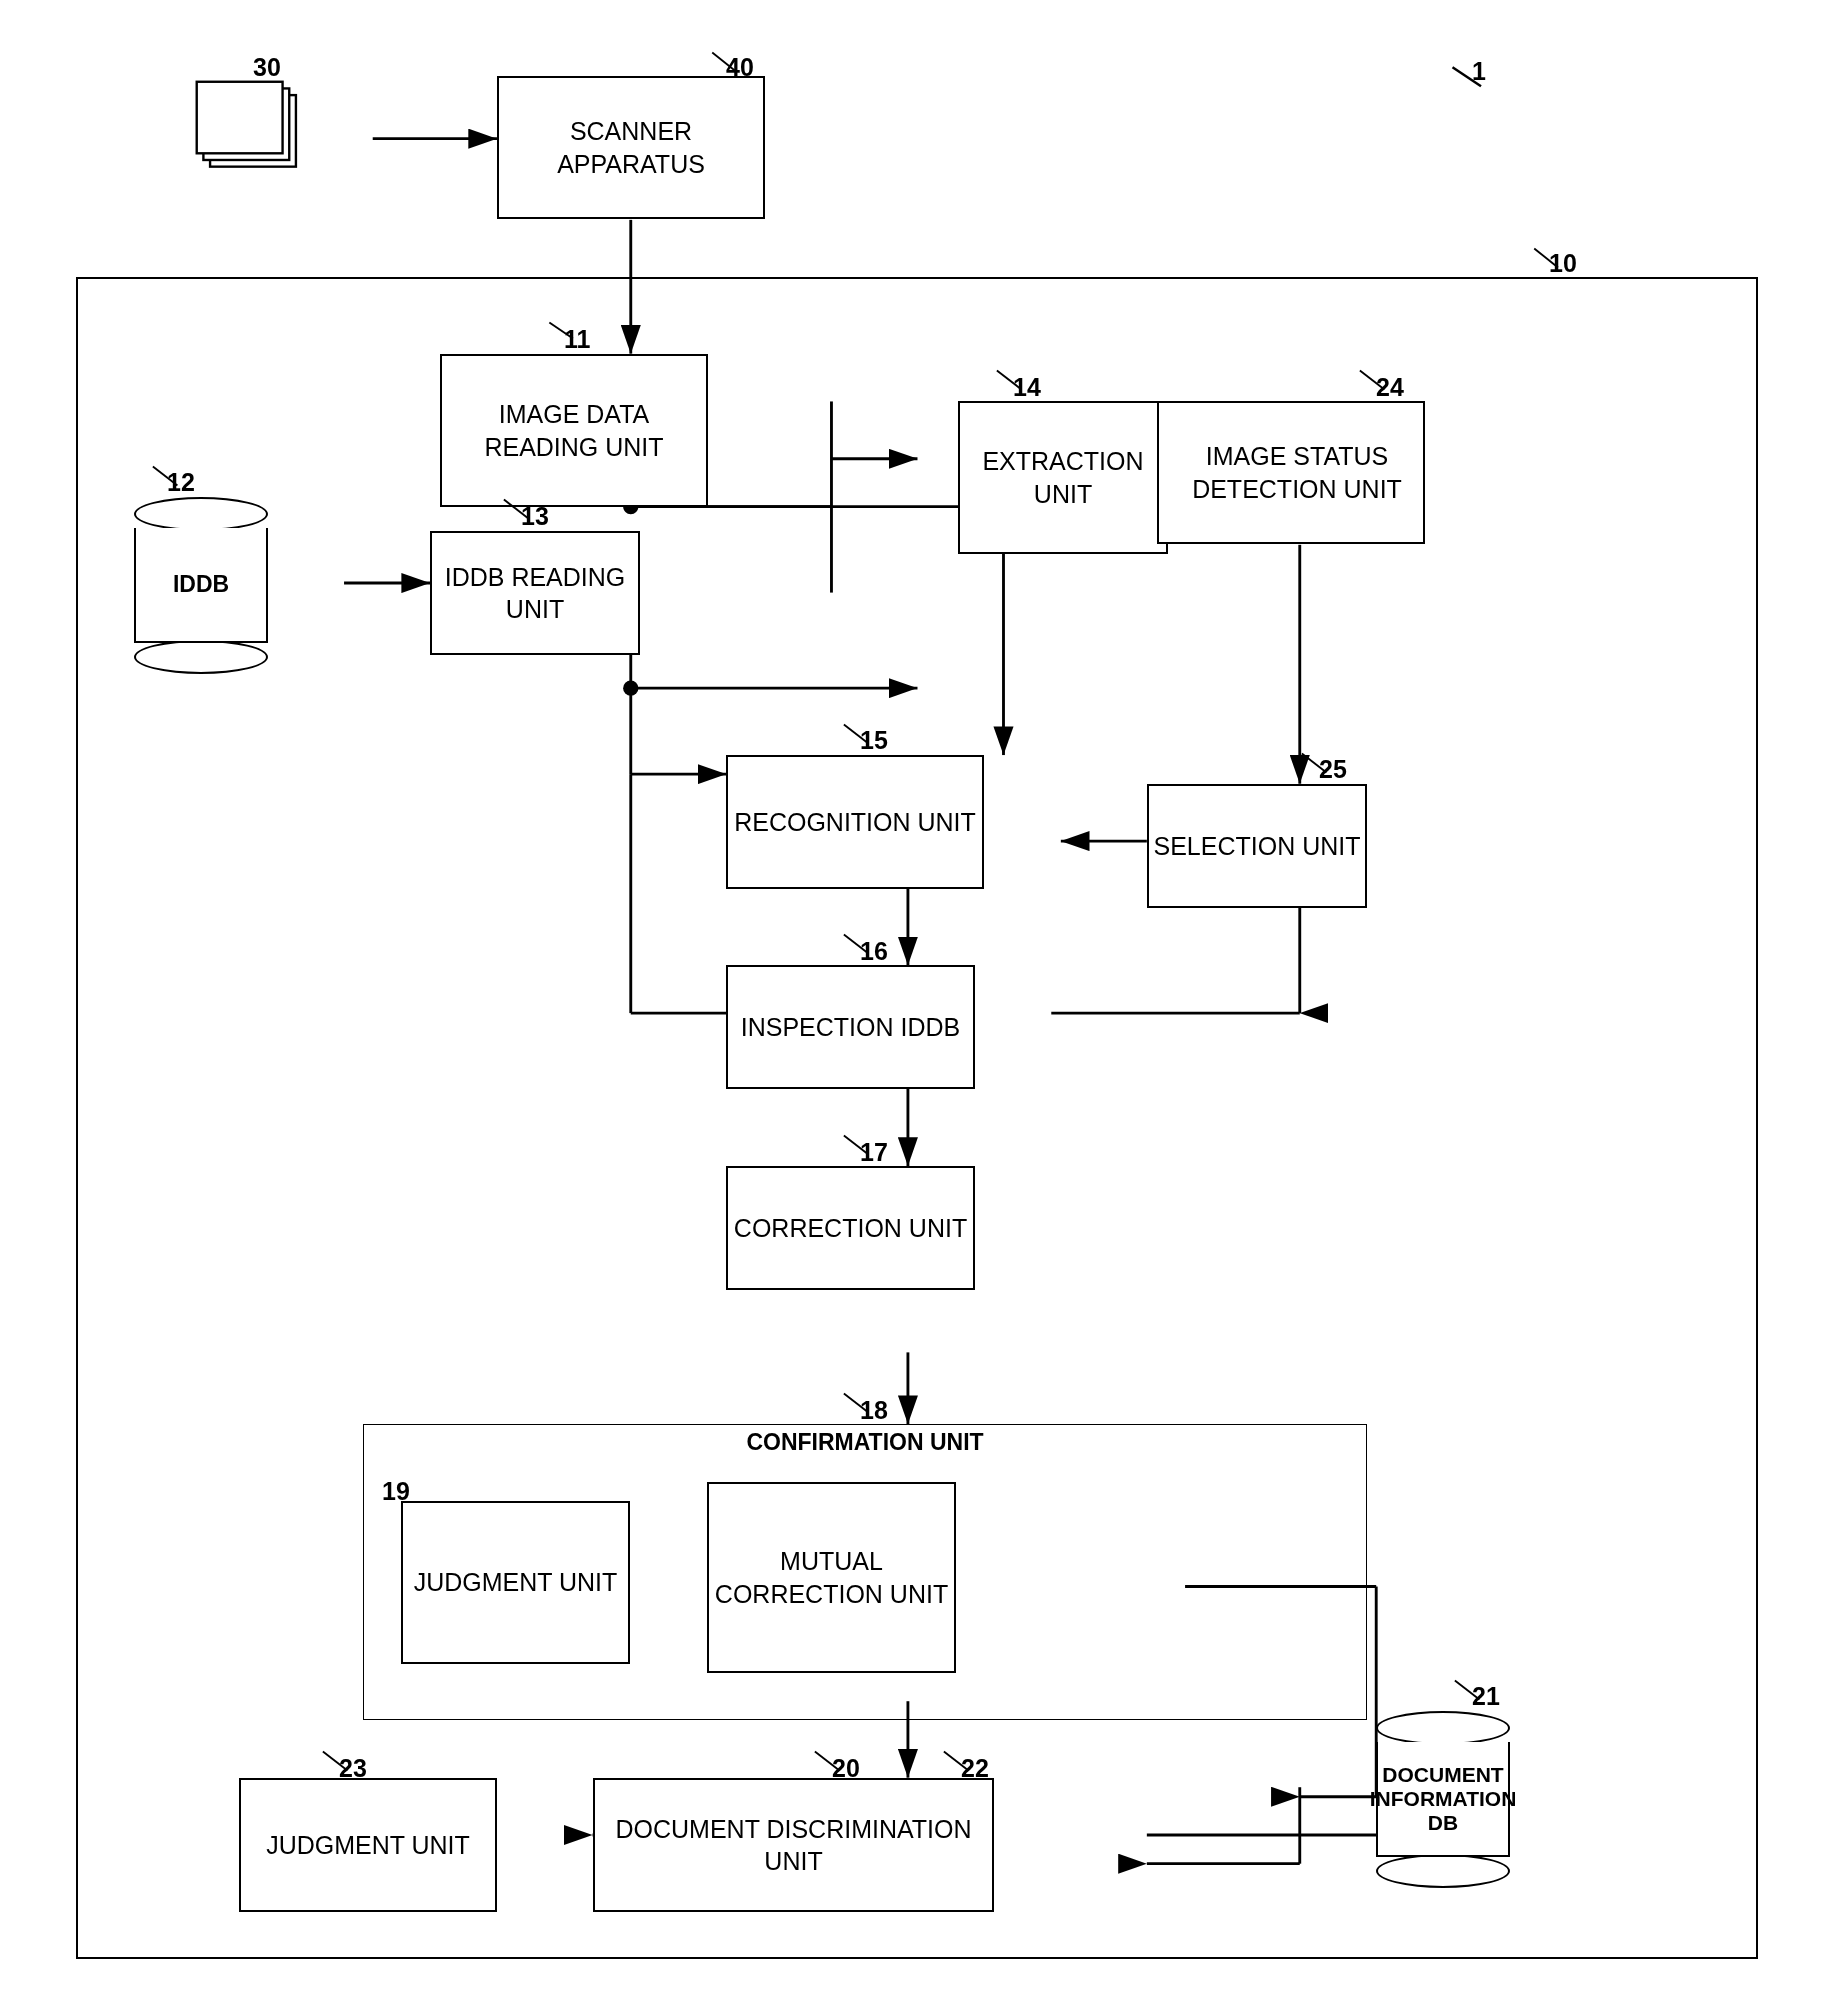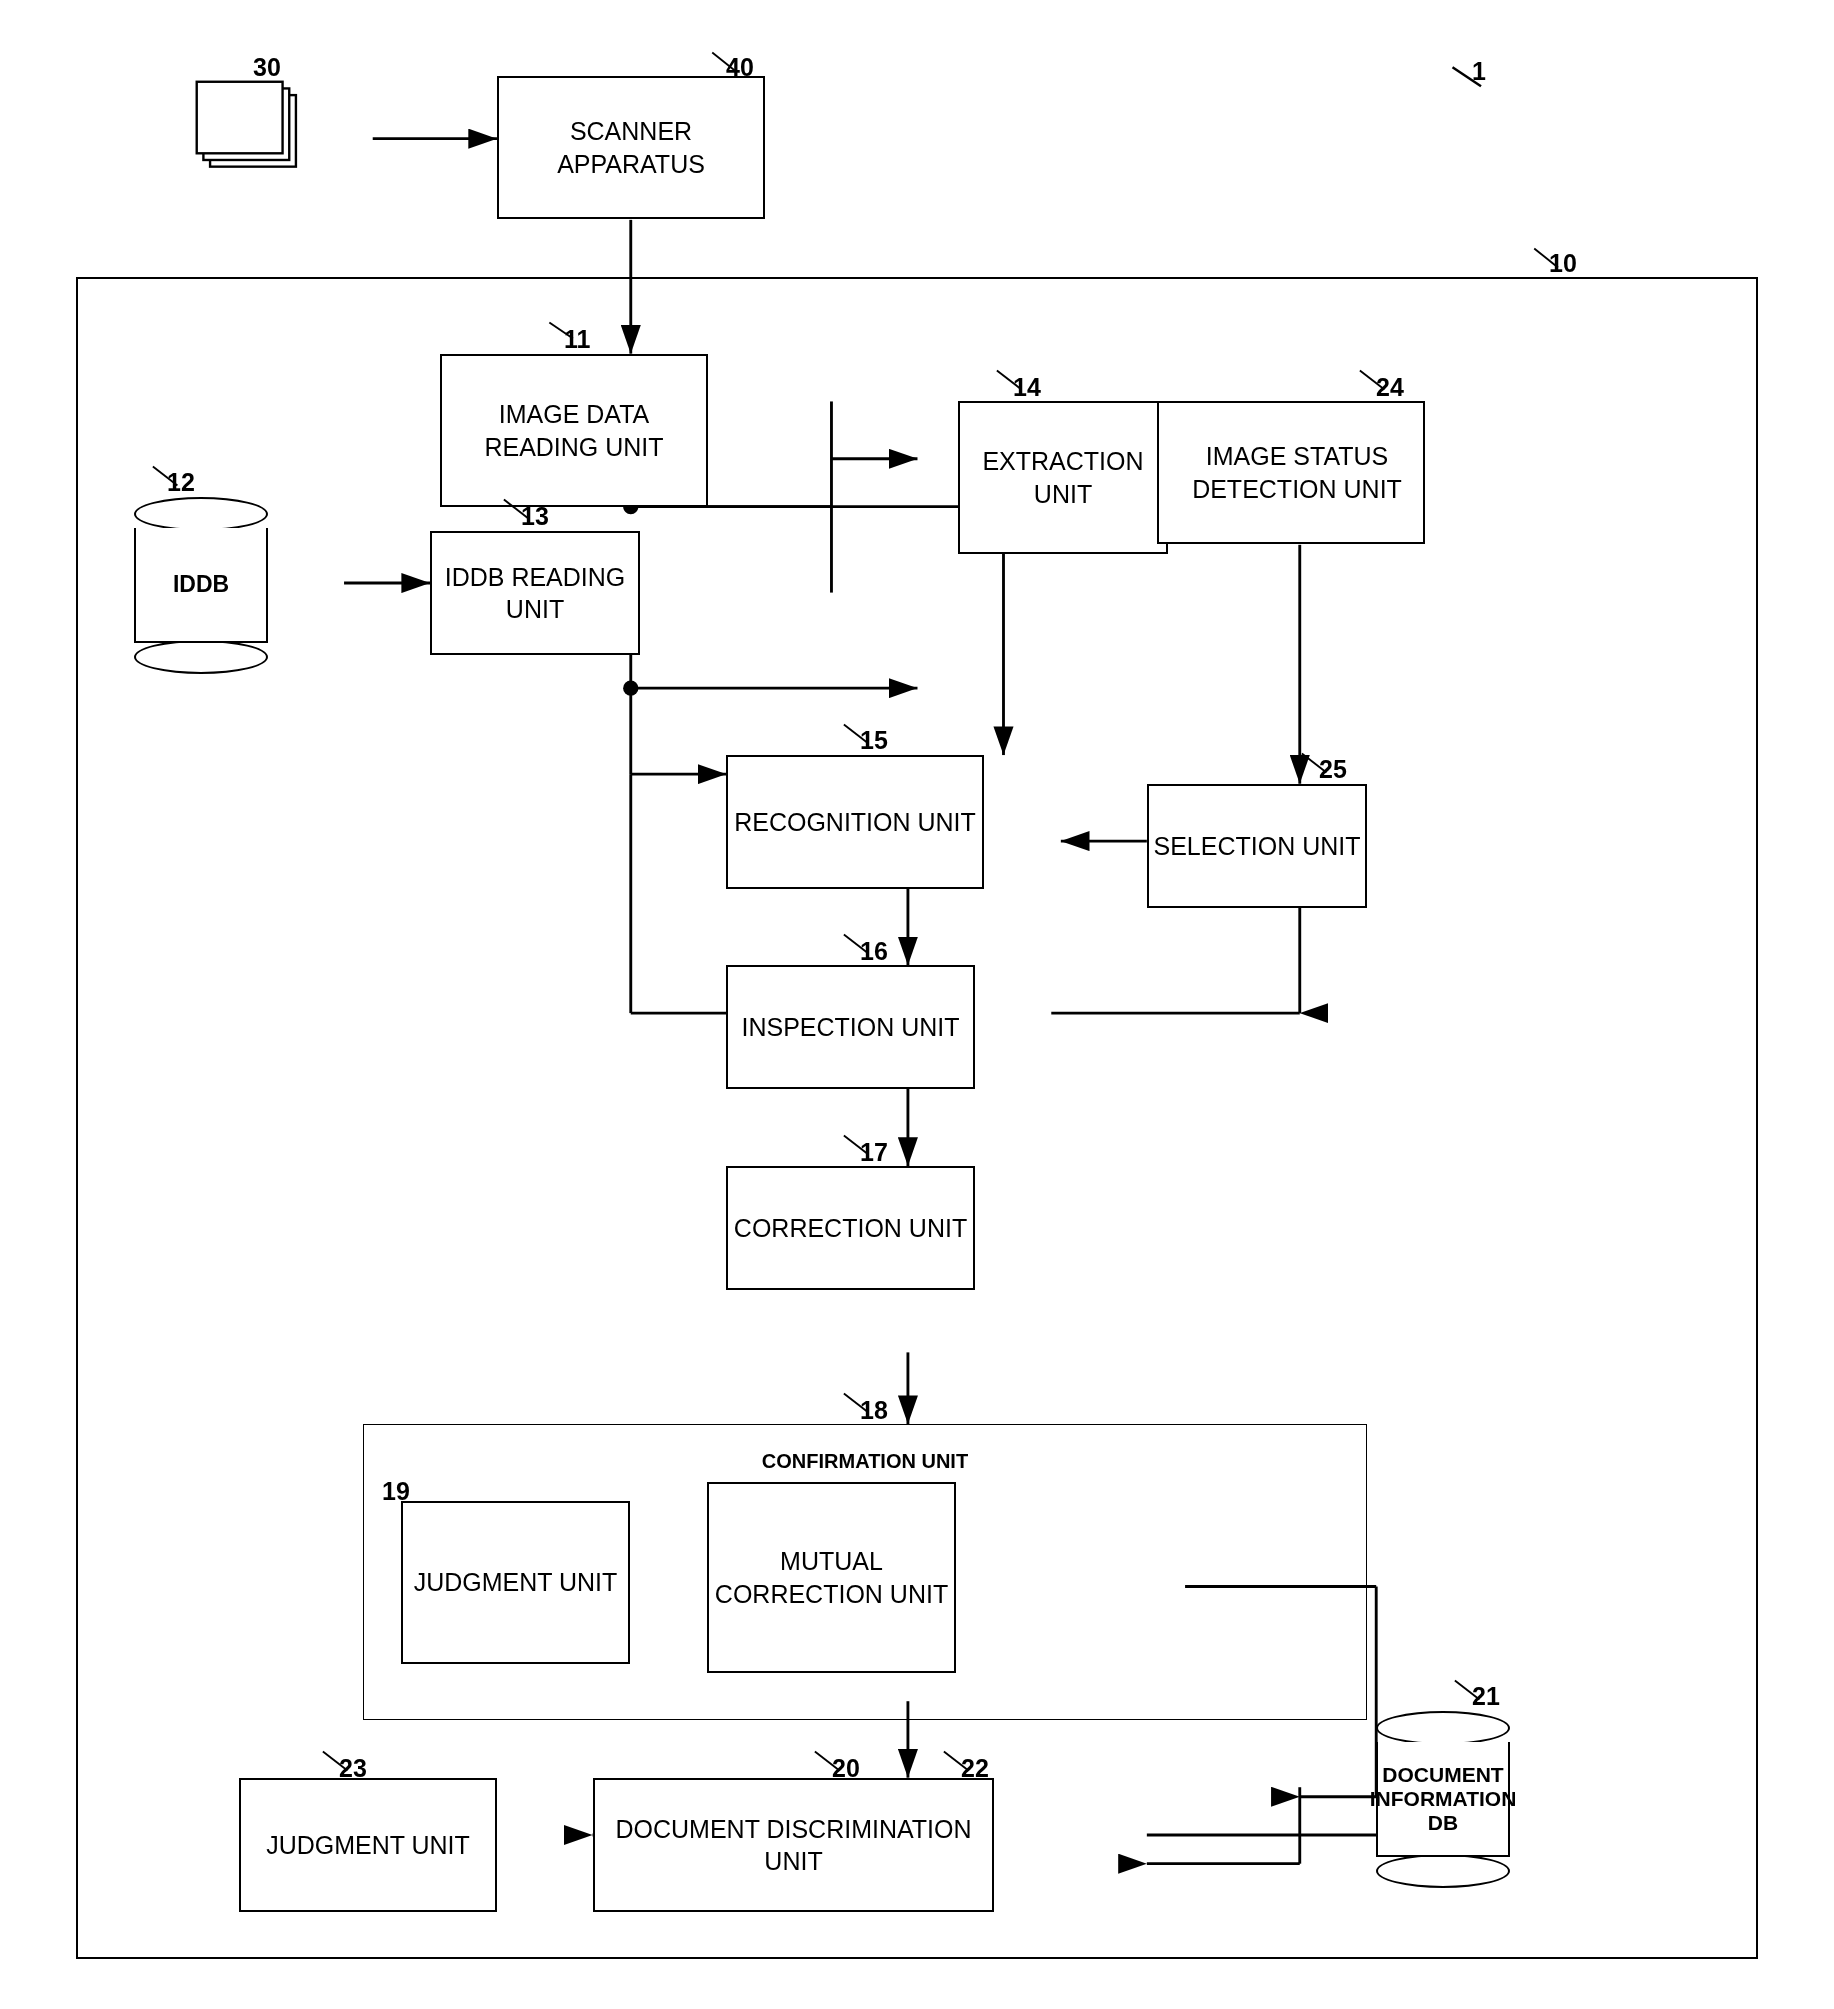--- a/index.html
+++ b/index.html
@@ -269,38 +269,38 @@
     <span>SELECTION
 UNIT</span>
   </div>
   <span class="ref-label" style="top:755px; left:1319px;">25</span>
   <svg style="position:absolute;top:746px;left:1290px;" width="53" height="33" viewBox="0 0 55 35">
     <line x1="38" y1="28" x2="12" y2="8" stroke="#000" stroke-width="2"></line>
   </svg>
 
   <div class="box" style="top:965px; left:726px; width:249px; height:124px;">
     <span>INSPECTION
-UNIT</span>
+IDDB</span>
   </div>
   <span class="ref-label" style="top:937px; left:860px;">16</span>
   <svg style="position:absolute;top:927px;left:832px;" width="53" height="33" viewBox="0 0 55 35">
     <line x1="38" y1="28" x2="12" y2="8" stroke="#000" stroke-width="2"></line>
   </svg>
 
   <div class="box" style="top:1166px; left:726px; width:249px; height:124px;">
     <span>CORRECTION
 UNIT</span>
   </div>
   <span class="ref-label" style="top:1138px; left:860px;">17</span>
   <svg style="position:absolute;top:1128px;left:832px;" width="53" height="33" viewBox="0 0 55 35">
     <line x1="38" y1="28" x2="12" y2="8" stroke="#000" stroke-width="2"></line>
   </svg>
 
   <div class="confirmation-outer" style="top:1424px; left:363px; width:1004px; height:296px;">
-    <span style="position:absolute;top:25px;left:50%;transform:translateX(-50%);font-size:20px;font-weight:bold;">CONFIRMATION UNIT</span>
+    <span style="position:absolute;top:4px;left:50%;transform:translateX(-50%);font-size:23px;font-weight:bold;">CONFIRMATION UNIT</span>
   </div>
   <span class="ref-label" style="top:1396px; left:860px;">18</span>
   <svg style="position:absolute;top:1386px;left:832px;" width="53" height="33" viewBox="0 0 55 35">
     <line x1="38" y1="28" x2="12" y2="8" stroke="#000" stroke-width="2"></line>
   </svg>
 
   <div class="box" style="top:1501px; left:401px; width:229px; height:163px;">
     <span>JUDGMENT
 UNIT</span>
   </div>

